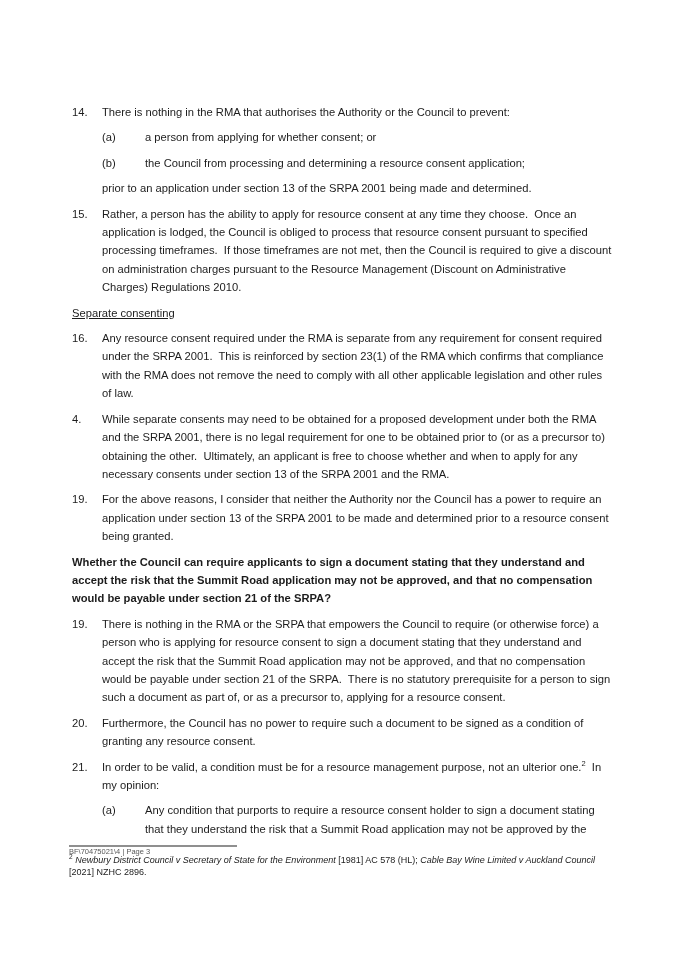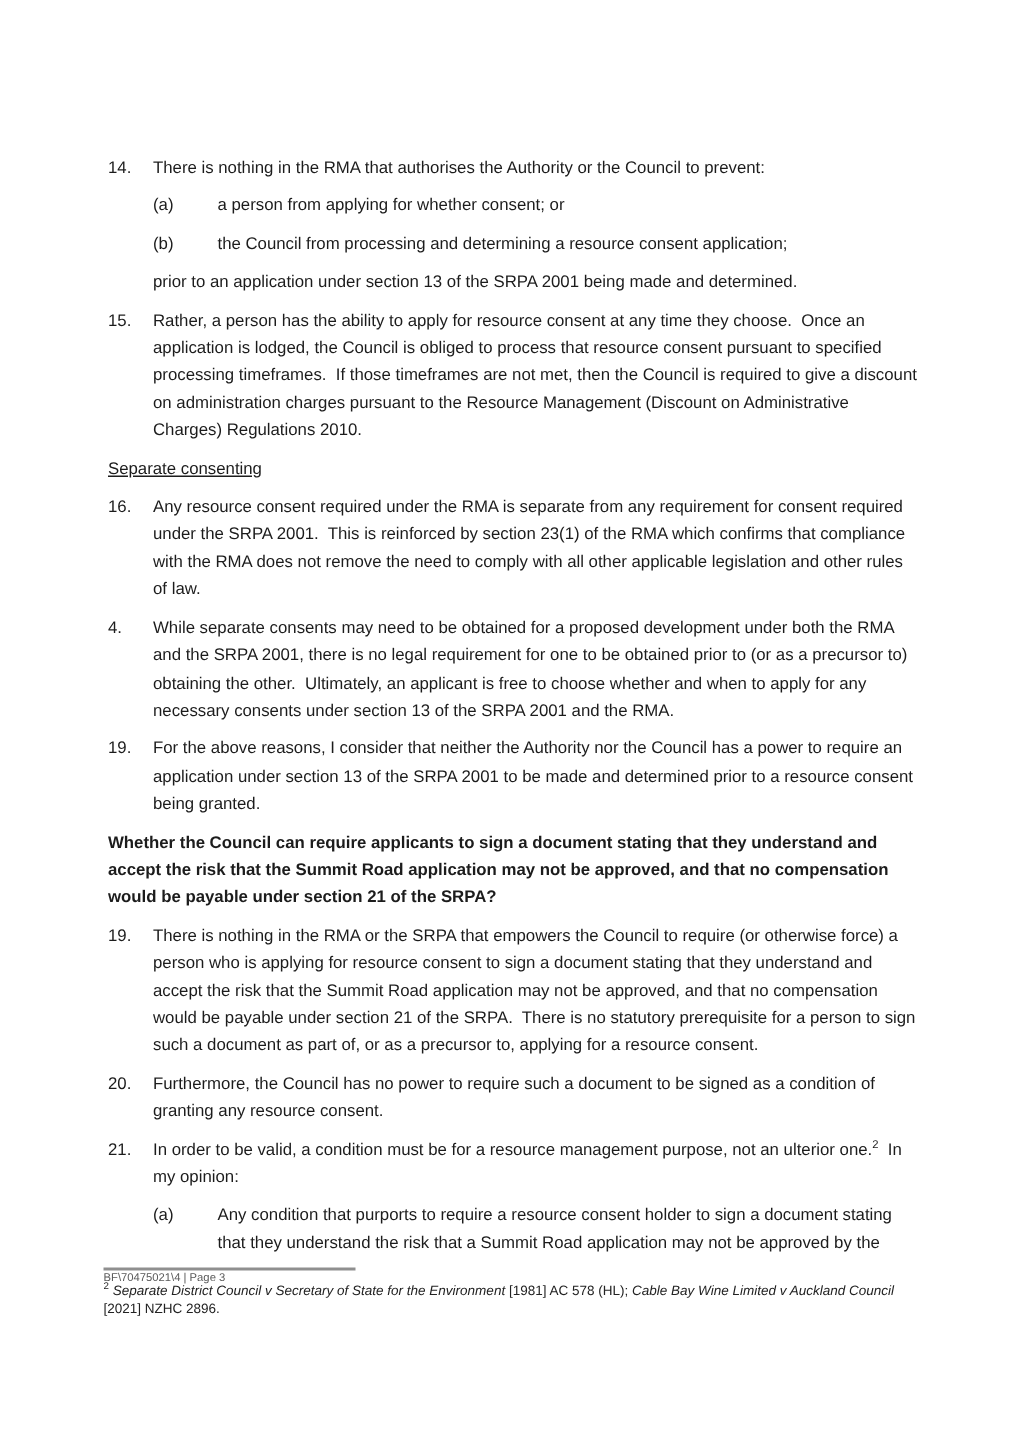--- a/index.html
+++ b/index.html
@@ -144,18 +144,18 @@
         <span class="text"><span>In order to be valid, a condition must be for a resource management purpose, not an ulterior one.</span><sup>2</sup><span>  In my opinion:</span></span>
       </div>
       <div class="para sub">
         <span class="label">(a)</span>
         <span class="text"><span>Any condition that purports to require a resource consent holder to sign a document stating that they understand the risk that a Summit Road application may not be approved by the</span></span>
       </div>
     </div>
 
   <div class="footnote-area">
     <div class="footnote-rule"></div>
-    <p class="footnote"><sup>2</sup><span> </span><span class="footnote-runs"><i>Separate District Council v Secretary of State for the Environment</i><span> [1981] AC 578 (HL); </span><i>Cable Bay Wine Limited v Auckland Council</i><span> [2021] NZHC 2896.</span></span></p>
+    <p class="footnote"><sup>2</sup><span> </span><span class="footnote-runs"><i>Newbury District Council v Secretary of State for the Environment</i><span> [1981] AC 578 (HL); </span><i>Cable Bay Wine Limited v Auckland Council</i><span> [2021] NZHC 2896.</span></span></p>
   </div>
 
   <div class="page-footer">BF\70475021\4 | Page 3</div>
 
 </div>
 
 </body></html>

